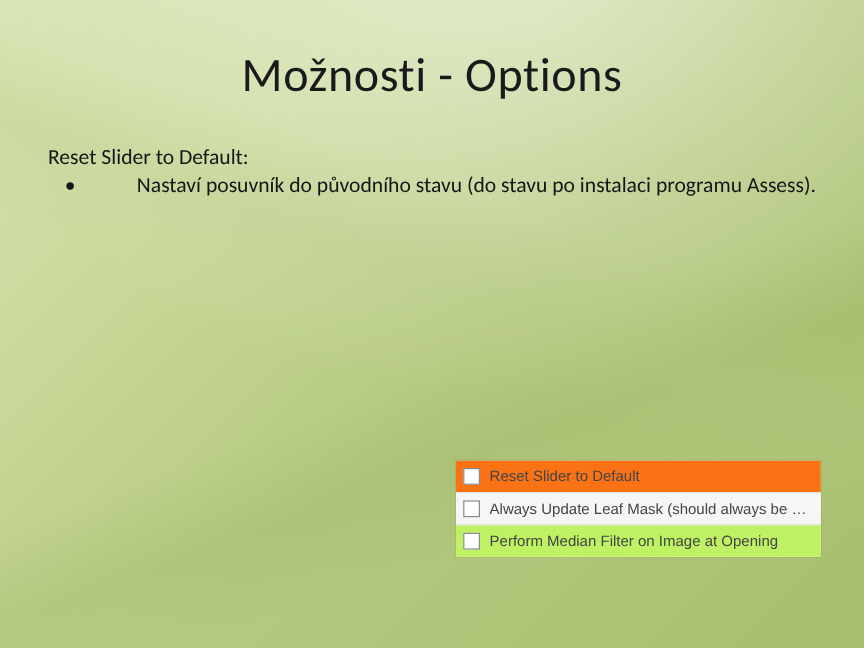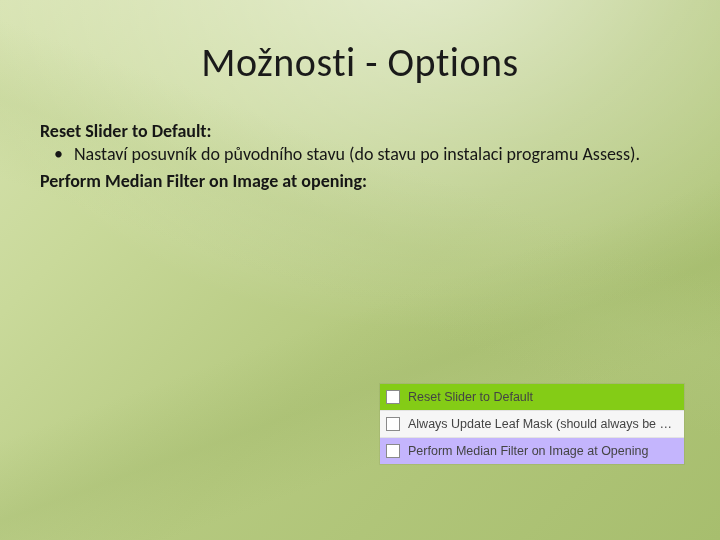--- a/index.html
+++ b/index.html
@@ -56,27 +56,28 @@
   .body {
     position: absolute;
     top: 118px;
     left: 40px;
     right: 40px;
     color: #161616;
     font-size: 18px;
     line-height: 1.28;
   }
   .heading {
-    font-weight: 700;
+    font-weight: 400;
     margin-top: 2px;
   }
   ul.bul {
     list-style: none;
     margin: 0 0 4px 0;
     padding: 0;
+    text-align: right;
   }
   ul.bul > li {
     position: relative;
     padding-left: 34px;
     margin: 0;
   }
   ul.bul > li::before {
     content: "•";
     position: absolute;
     left: 14px;
@@ -98,25 +99,25 @@
   }
   .opt-row {
     display: flex;
     align-items: center;
     gap: 8px;
     padding: 6px 8px 6px 6px;
     border-top: 1px solid #e3e3e3;
     background: #f6f6f6;
   }
   .opt-row:first-child {
-    background: #84cc16;
+    background: #f97316;
     border-top: none;
   }
   .opt-row:nth-child(3) {
-    background: #c4b5fd;
+    background: #bef264;
   }
   .chk {
     width: 14px;
     height: 14px;
     border: 1px solid #8a8a8a;
     background: #fff;
     box-sizing: border-box;
     flex: 0 0 auto;
   }
   .opt-label { white-space: nowrap; overflow: hidden; text-overflow: ellipsis; }
@@ -129,21 +130,20 @@
   <div class="title">Možnosti - Options</div>
 
   <div class="body">
 
     <div class="heading">Reset Slider to Default:</div>
     <ul class="bul">
       <li>Nastaví posuvník do původního stavu (do stavu po instalaci programu Assess).</li>
     </ul>
 
 
-    <div class="heading">Perform Median Filter on Image at opening:</div>
 
   </div>
 
   <div class="opts">
     <div class="opt-row">
       <span class="chk"></span>
       <span class="opt-label">Reset Slider to Default</span>
     </div>
     <div class="opt-row">
       <span class="chk"></span>

